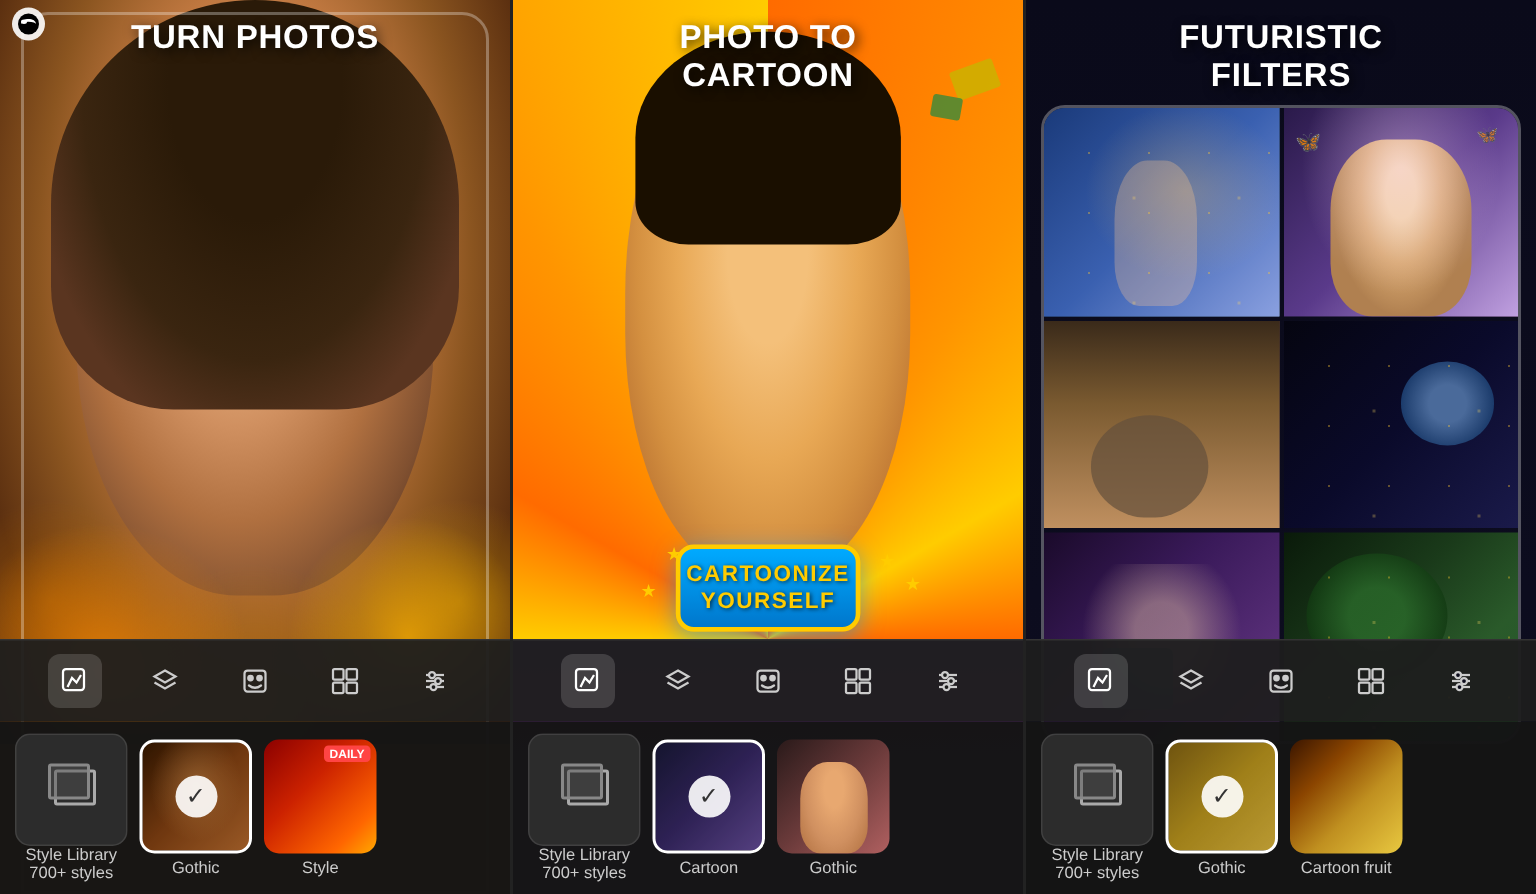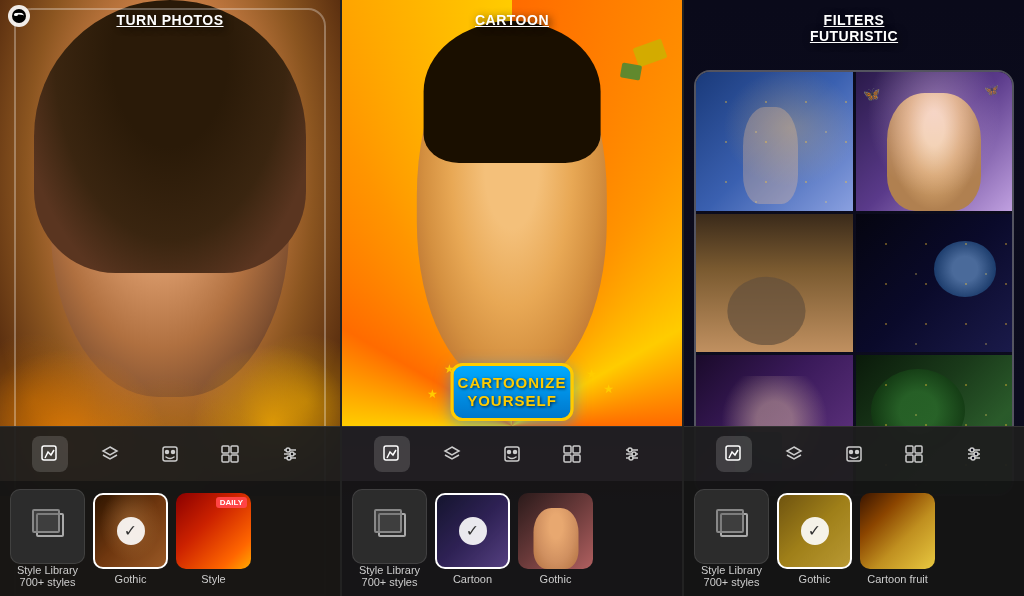--- a/index.html
+++ b/index.html
@@ -114,27 +114,26 @@
       top: 12px;
       left: 0;
       right: 0;
       text-align: center;
       z-index: 10;
       text-shadow: 2px 2px 8px rgba(0,0,0,0.8);
     }
 
     .panel-title span {
       display: block;
-      font-size: 14px;
+      font-size: 22px;
       font-weight: 900;
       color: #fff;
       line-height: 1.15;
       letter-spacing: 0.5px;
       text-transform: uppercase;
-      text-decoration: underline;
     }
 
     
     .panel-2 {
       background: linear-gradient(180deg, #1a0a2e 0%, #2d1a5c 30%, #8b4abf 100%);
     }
 
     .panel-2 .bg-image {
       position: absolute;
       inset: 0;
@@ -632,20 +631,21 @@
       <span class="bubble-text">CARTOONIZE</span>
       <span class="bubble-text">YOURSELF</span>
     </div>
 
     <div class="star" style="bottom:220px;left:30%;">★</div>
     <div class="star" style="bottom:215px;right:25%;">★</div>
     <div class="star" style="bottom:195px;left:25%;">★</div>
     <div class="star" style="bottom:200px;right:20%;">★</div>
 
     <div class="panel-title">
+      <span>PHOTO TO</span>
       <span>CARTOON</span>
     </div>
 
     <div class="panel-bottom">
       <div class="toolbar-icons">
         <div class="toolbar-icon-btn active">
           <svg width="20" height="20" viewBox="0 0 20 20" fill="currentColor">
             <rect x="2" y="2" width="14" height="14" rx="2" fill="none" stroke="currentColor" stroke-width="1.5"></rect>
             <path d="M5 14 L8 8 L11 11 L14 6" stroke="currentColor" stroke-width="1.5" fill="none"></path>
           </svg>
@@ -751,22 +751,22 @@
         <div style="position:absolute;bottom:15%;left:25%;width:30%;height:30%;background:rgba(50,80,120,0.6);border-radius:4px;"></div>
       </div>
       <div class="grid-cell" style="background:linear-gradient(135deg,#0a1a0a 0%,#1a3a1a 40%,#2a5a2a 70%,rgba(60,160,60,0.5) 100%);">
 
         <div style="position:absolute;top:10%;left:10%;width:60%;height:60%;background:radial-gradient(circle,#2a6a2a 30%,#1a4a1a 60%,#0a2a0a 90%);border-radius:50%;opacity:0.8;"></div>
         <div class="stars-bg"></div>
       </div>
     </div>
 
     <div class="panel-title">
+      <span>FUTURISTIC</span>
       <span>FILTERS</span>
-      <span>FUTURISTIC</span>
     </div>
 
     <div class="panel-bottom">
       <div class="toolbar-icons">
         <div class="toolbar-icon-btn active">
           <svg width="20" height="20" viewBox="0 0 20 20" fill="currentColor">
             <rect x="2" y="2" width="14" height="14" rx="2" fill="none" stroke="currentColor" stroke-width="1.5"></rect>
             <path d="M5 14 L8 8 L11 11 L14 6" stroke="currentColor" stroke-width="1.5" fill="none"></path>
           </svg>
         </div>

